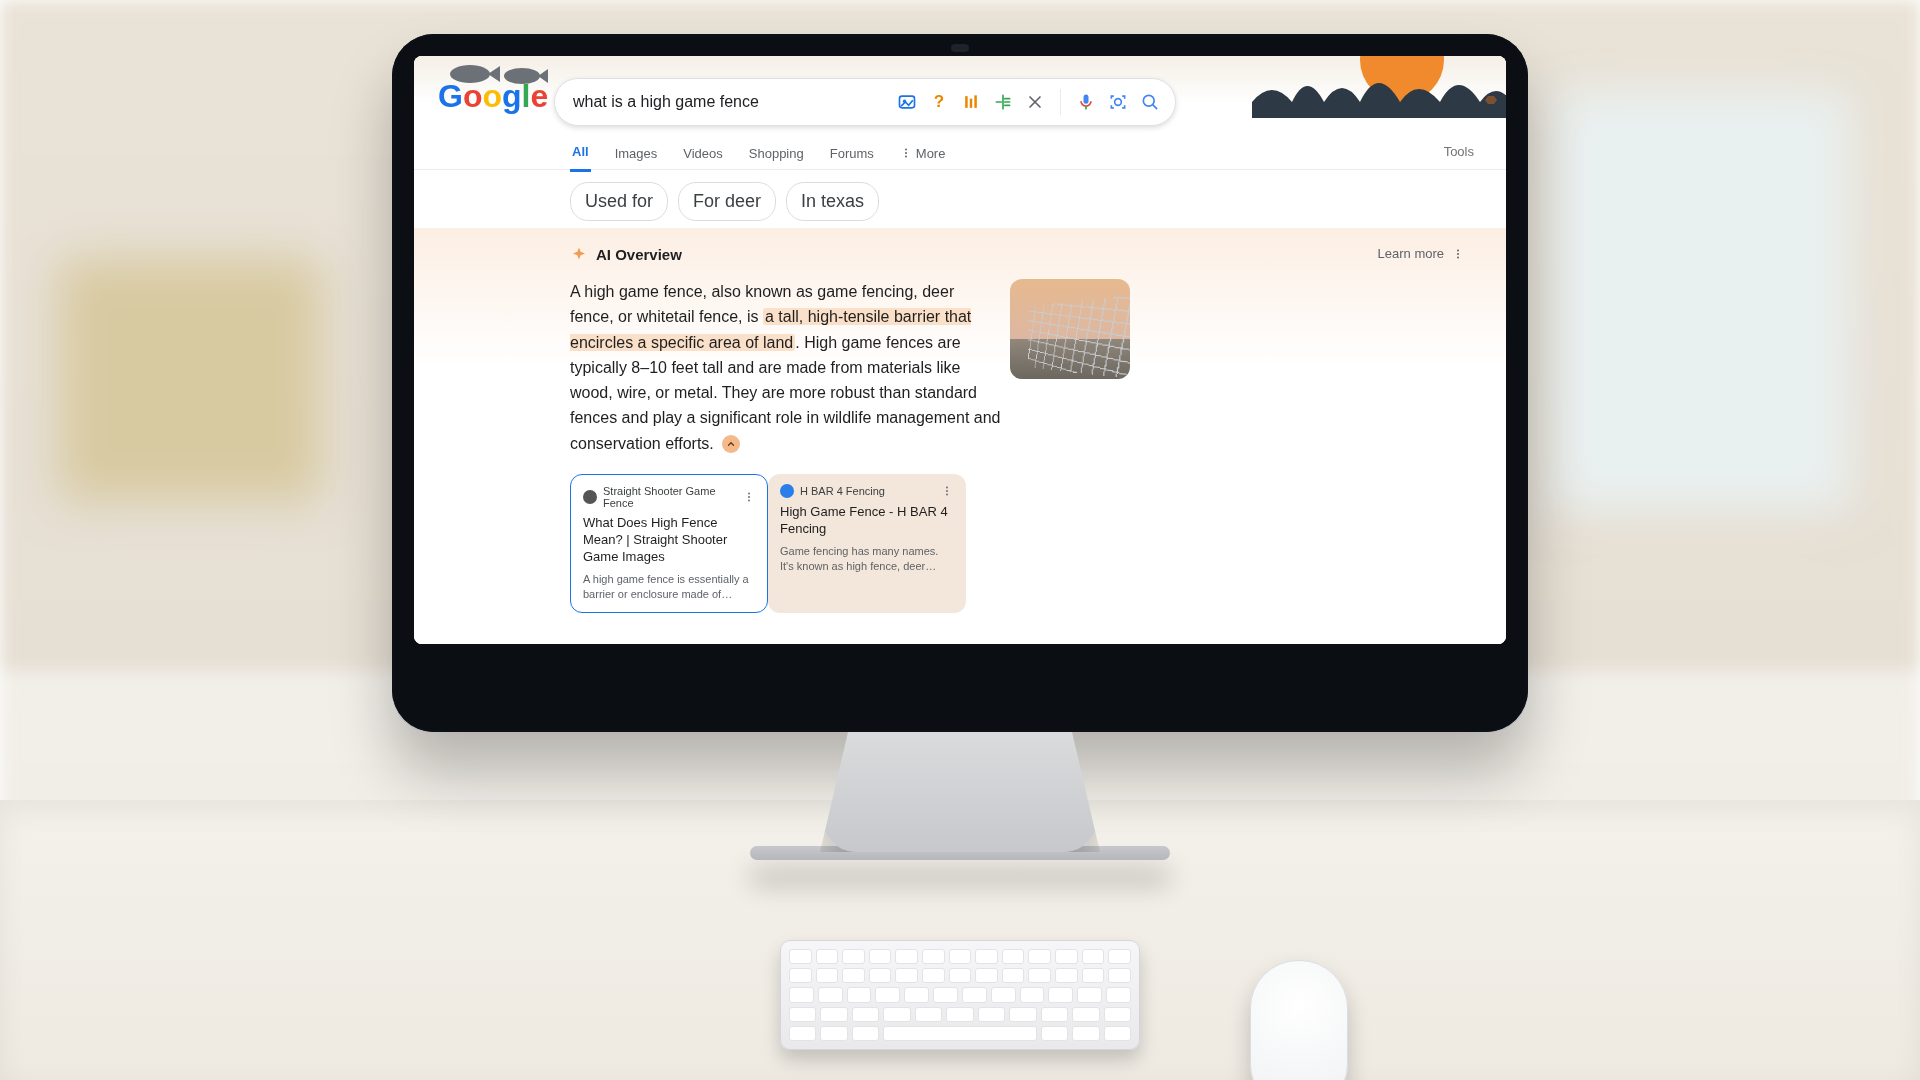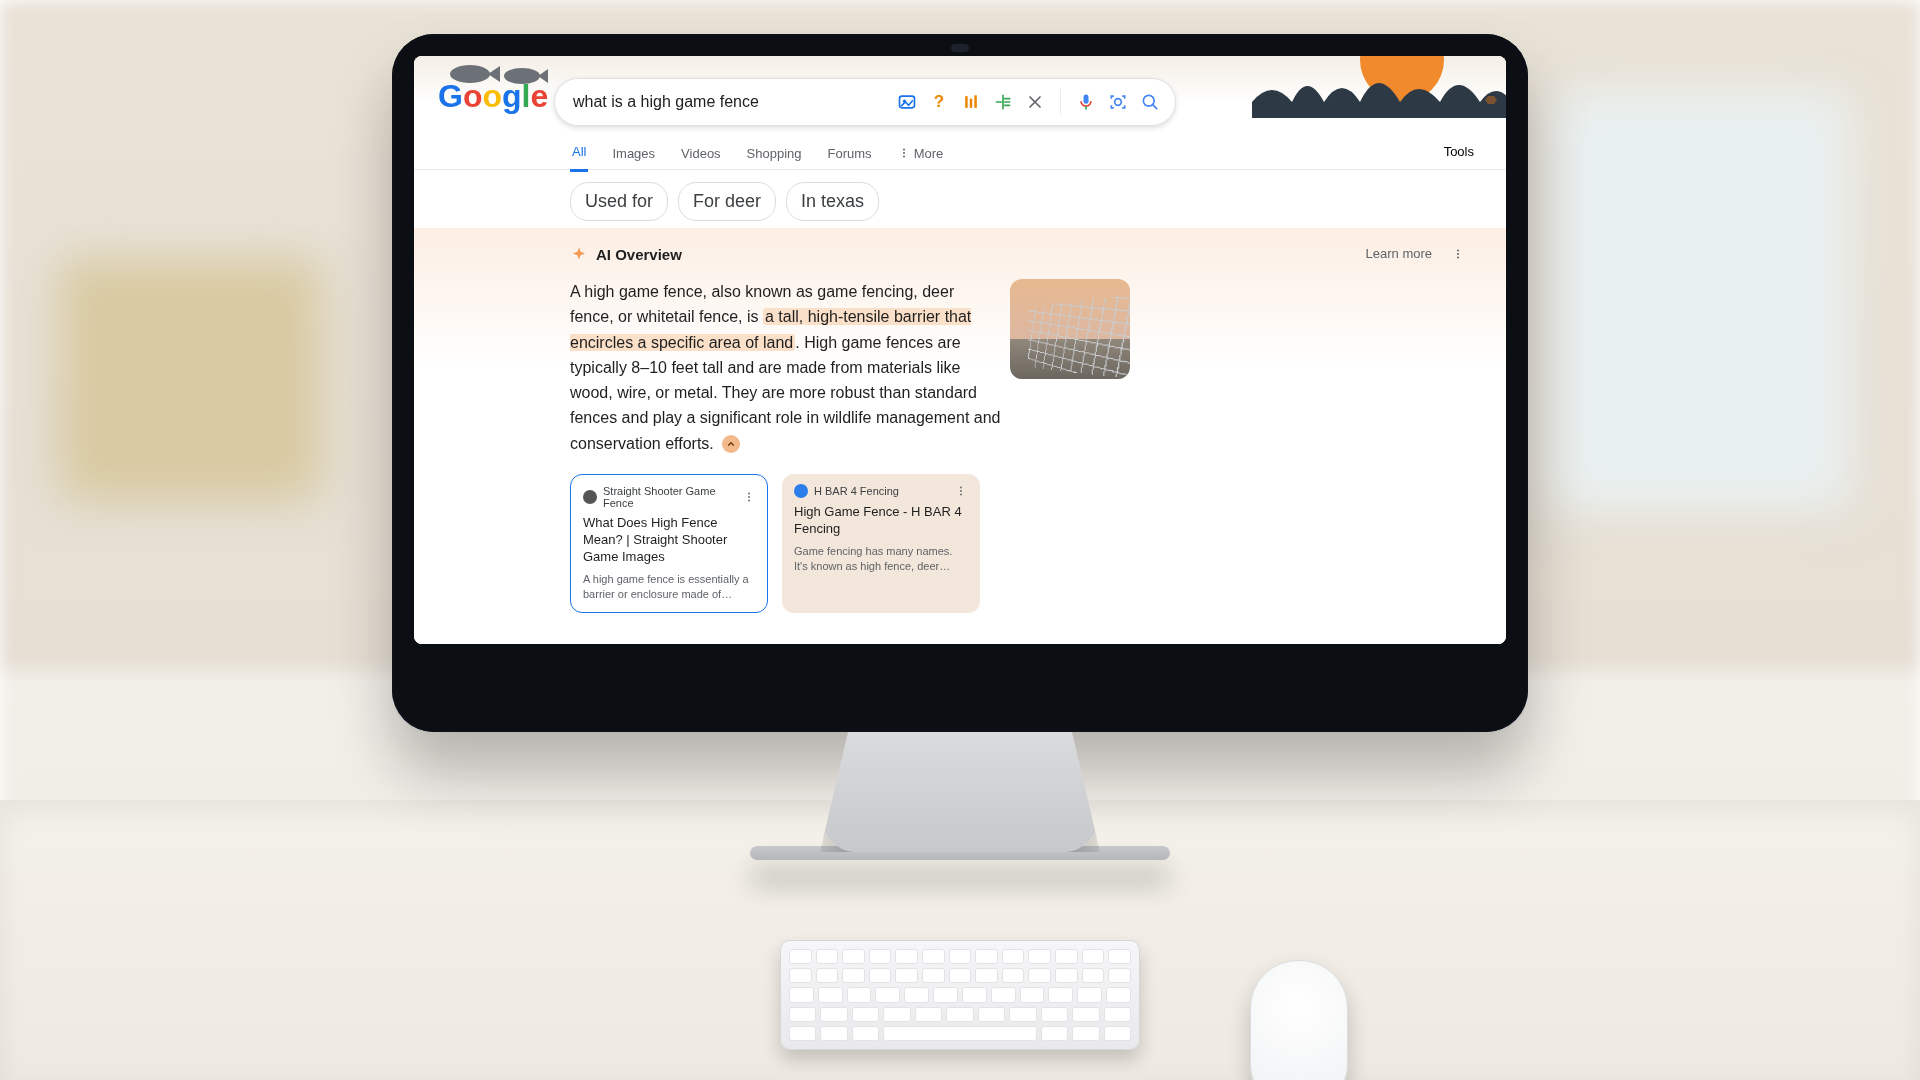--- a/index.html
+++ b/index.html
@@ -115,49 +115,49 @@
   .q{flex:1;border:0;outline:0;font-size:16px;color:#202124;padding:0 18px;background:transparent;}
   .sicons{display:flex;align-items:center;gap:10px;padding-right:14px;}
   .ibtn{width:22px;height:22px;display:flex;align-items:center;justify-content:center;color:var(--g-grey2);cursor:pointer;}
   .ibtn svg{width:20px;height:20px;}
   .sep{width:1px;height:26px;background:#e8eaed;margin:0 4px;}
   .tabs{
     position:absolute;left:156px;top:88px;display:flex;align-items:center;gap:22px;
     font-size:13px;color:#5f6368;z-index:3;
   }
   .tab{padding:0 2px 10px 2px;cursor:pointer;}
-  .tab.active{color:var(--g-blue);border-bottom:3px solid var(--g-blue);font-weight:400;}
+  .tab.active{color:var(--g-blue);border-bottom:3px solid var(--g-blue);font-weight:700;}
   .more{display:flex;align-items:center;gap:4px;}
-  .tools{position:absolute;right:32px;top:88px;font-size:13px;color:#000000;cursor:pointer;z-index:3;}
+  .tools{position:absolute;right:32px;top:88px;font-size:13px;color:#737373;cursor:pointer;z-index:3;}
   .hr{position:absolute;left:0;right:0;top:113px;height:1px;background:#ebebeb;z-index:2;}
   .chips{position:absolute;left:156px;top:126px;display:flex;gap:10px;z-index:3;}
   .chip{border:1px solid #dadce0;border-radius:18px;background:#fff;font-size:18px;color:#3c4043;padding:8px 14px;cursor:pointer;}
 
   .ai-block{
     position:absolute;left:0;right:0;top:172px;bottom:0;
     background:linear-gradient(180deg,var(--ai-peach) 0%, #ffffff 140px);
     padding:18px 0 0 156px;box-sizing:border-box;z-index:2;
   }
   .ai-head{display:flex;align-items:flex-start;gap:8px;color:#1f1f1f;font-size:15px;font-weight:600;}
-  .ai-head .lm{margin-left:auto;margin-right:42px;font-weight:400;font-size:13px;color:#5f6368;display:flex;align-items:center;gap:20px;}
+  .ai-head .lm{margin-left:auto;margin-right:42px;font-weight:400;font-size:13px;color:#5f6368;display:flex;align-items:center;gap:8px;}
   .ai-body{display:flex;gap:8px;margin-top:12px;}
   .ai-text{width:432px;font-size:16px;line-height:1.58;color:#1f1f1f;}
   .ai-text .hl{background:var(--ai-hl);border-radius:3px;padding:0 2px;}
   .collapse{display:inline-flex;align-items:center;justify-content:center;width:18px;height:18px;border-radius:50%;background:#f3b98b;color:#6b3b0c;margin-left:4px;font-size:11px;cursor:pointer;}
   .ai-img{width:120px;height:100px;border-radius:12px;overflow:hidden;flex:0 0 auto;}
   .ai-img .sky{width:100%;height:60%;background:linear-gradient(180deg,#e7b98f,#dcb7a1);}
   .ai-img .ground{width:100%;height:40%;background:linear-gradient(180deg,#91877b,#6c675f);position:relative;}
   .ai-img .fence{position:absolute;left:6px;right:-10px;top:-38px;bottom:6px;
     background:
       repeating-linear-gradient(100deg,transparent 0 10px,#c9cdd1 10px 11px),
       repeating-linear-gradient(10deg,transparent 0 10px,#c9cdd1 10px 11px);
     transform:perspective(120px) rotateY(-20deg);
   }
 
-  .src-cards{display:flex;gap:14px;margin-top:18px;}
+  .src-cards{display:flex;margin-top:18px;}
   .src-card{width:198px;border-radius:12px;padding:10px 12px;box-sizing:border-box;background:#f3e6da;position:relative;}
   .src-card.sel{background:#fff;border:1.5px solid #1a73e8;}
   .sc-top{display:flex;align-items:center;gap:6px;font-size:11px;color:#3c4043;}
   .sc-fav{width:14px;height:14px;border-radius:50%;background:#555;flex:0 0 auto;}
   .sc-fav.blue{background:#2b7de9;}
   .sc-dots{margin-left:auto;width:14px;height:14px;display:flex;align-items:center;justify-content:center;color:#5f6368;cursor:pointer;}
   .sc-title{font-size:13px;font-weight:500;color:#1f1f1f;margin-top:6px;line-height:1.3;}
   .sc-desc{font-size:11px;color:#5f6368;margin-top:6px;line-height:1.4;
     display:-webkit-box;-webkit-line-clamp:2;-webkit-box-orient:vertical;overflow:hidden;}
   .next-h{margin-top:30px;font-size:16px;font-weight:600;color:#1f1f1f;}

